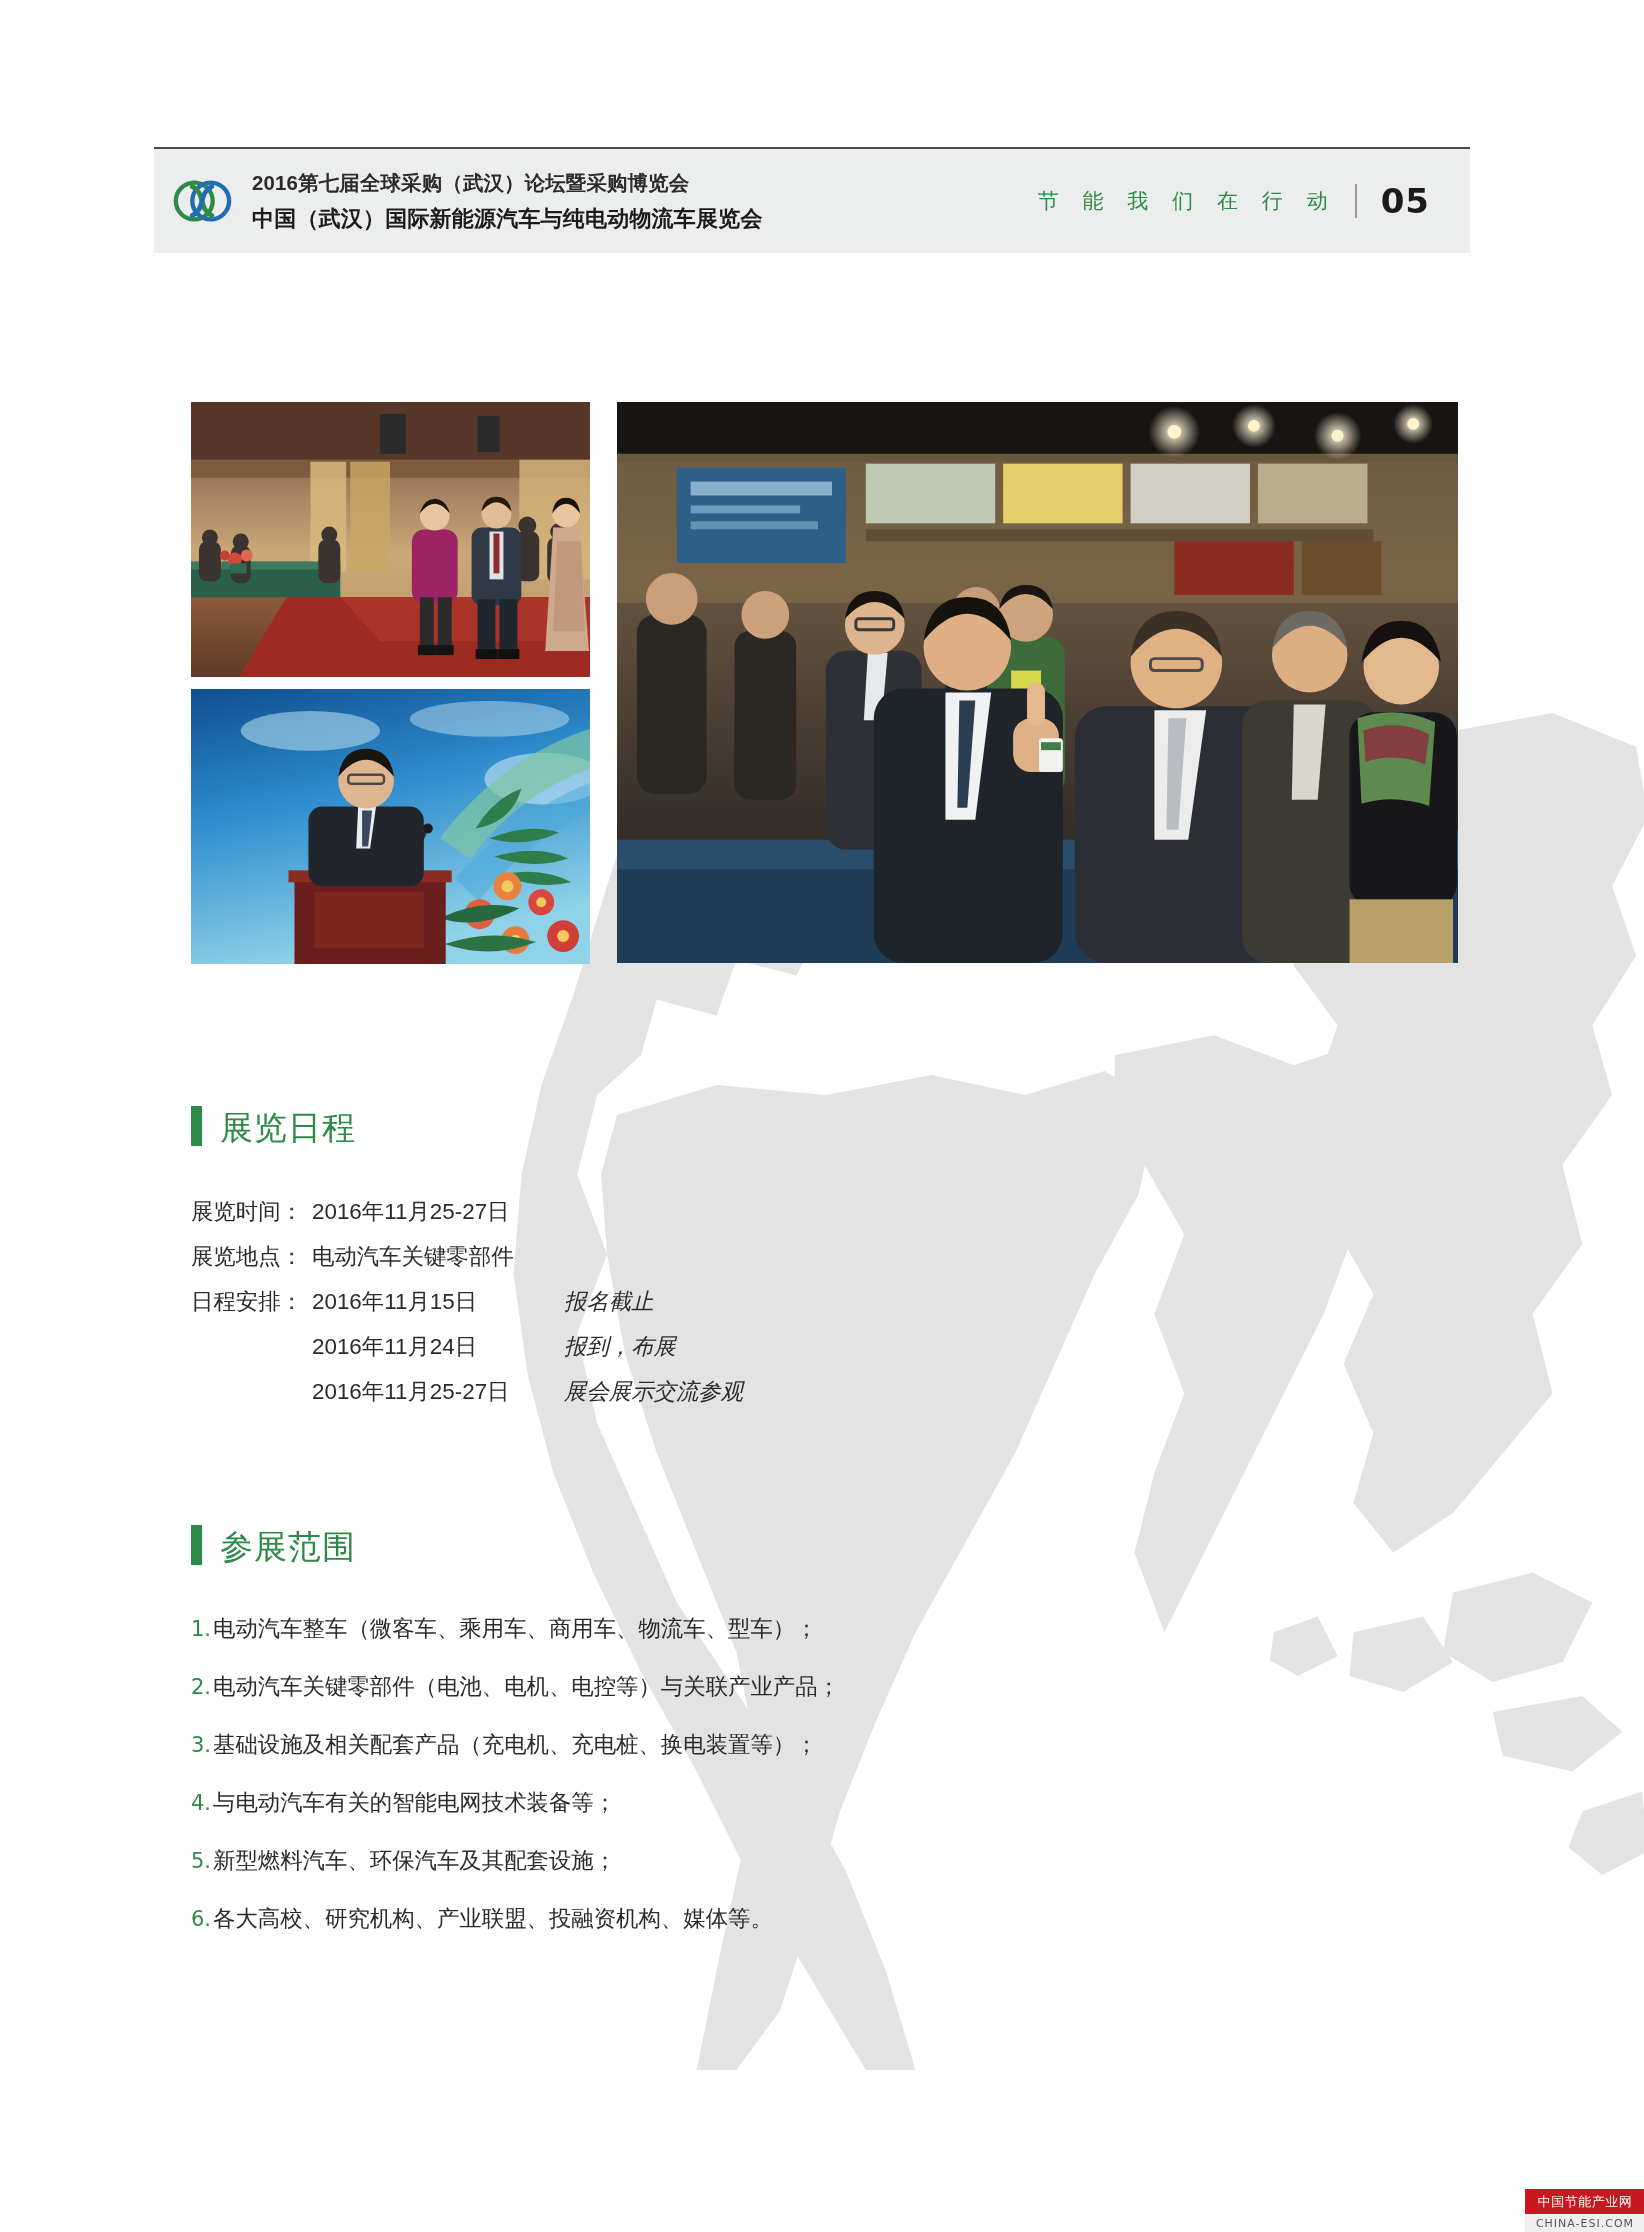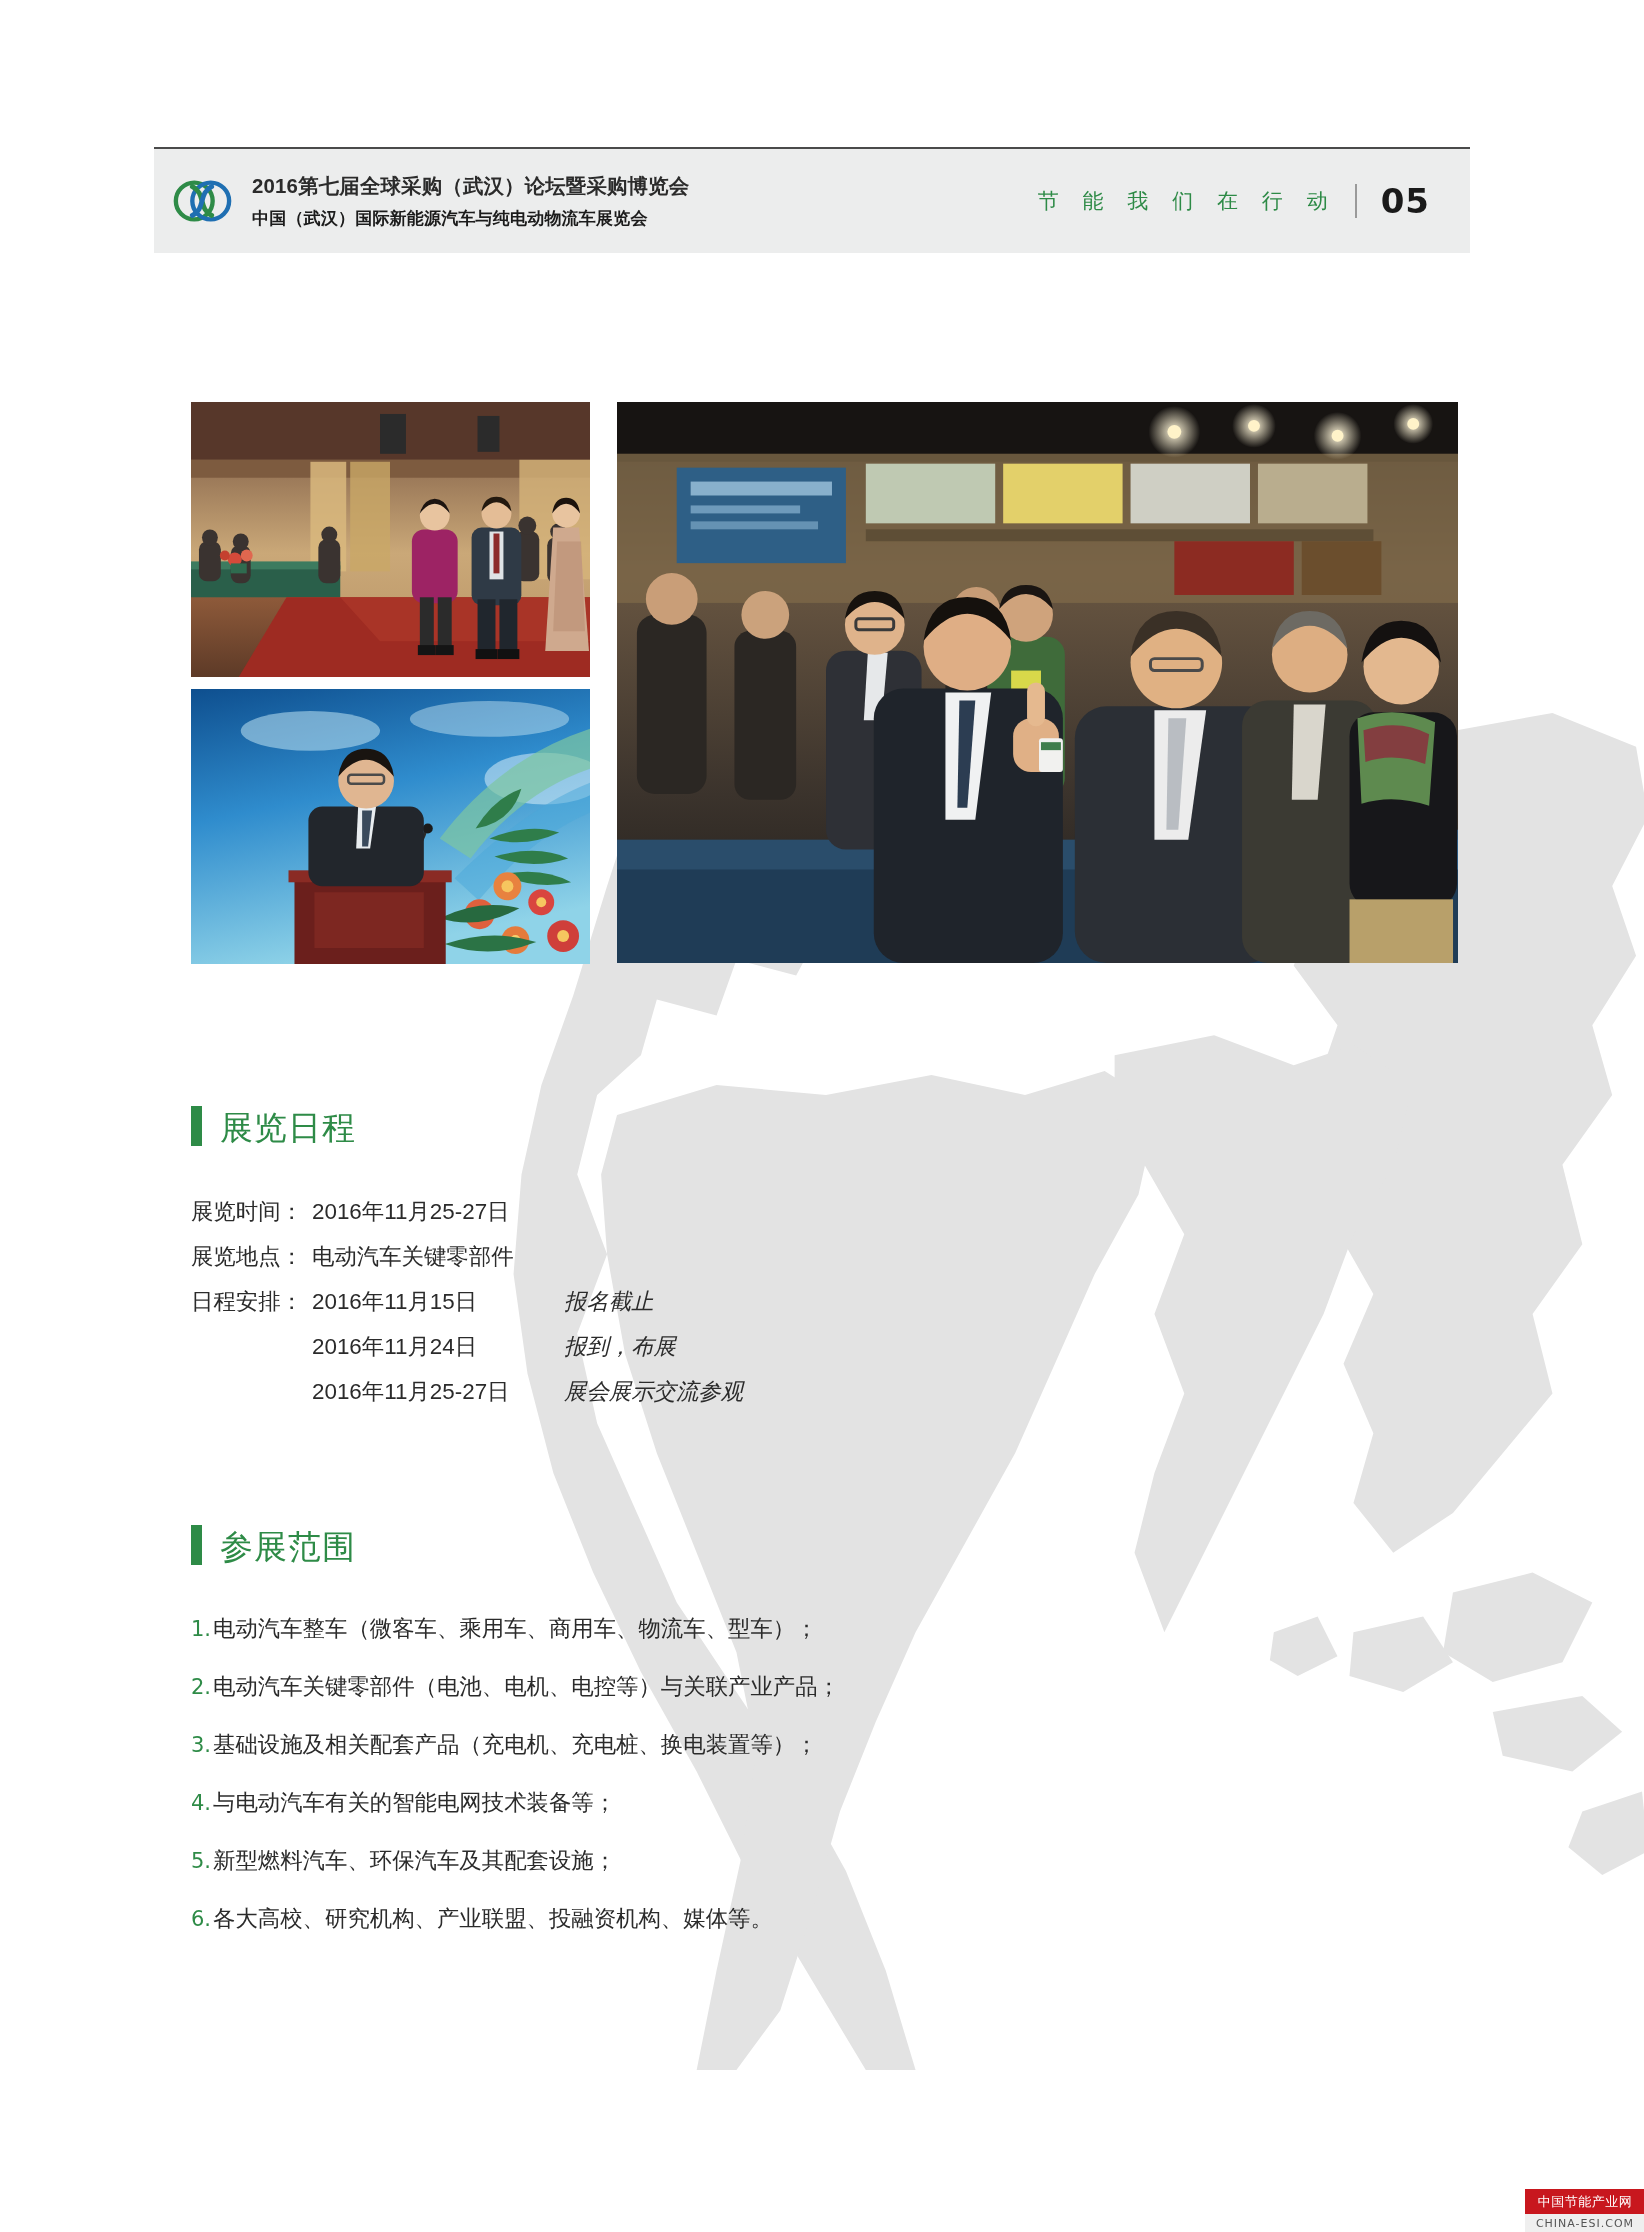--- a/index.html
+++ b/index.html
@@ -67,21 +67,21 @@
     margin-left: 2px;
   }
   .header-title-1 {
     font-size: 20.4px;
     color: #2b2b2b;
     letter-spacing: 0.2px;
     white-space: nowrap;
     font-weight: bold;
   }
   .header-title-2 {
-    font-size: 17px;
+    font-size: 22px;
     color: #1b1b1b;
     font-weight: bold;
     letter-spacing: 0.2px;
     white-space: nowrap;
   }
   .header-right {
     margin-left: auto;
     display: flex;
     align-items: center;
     padding-right: 40px;

